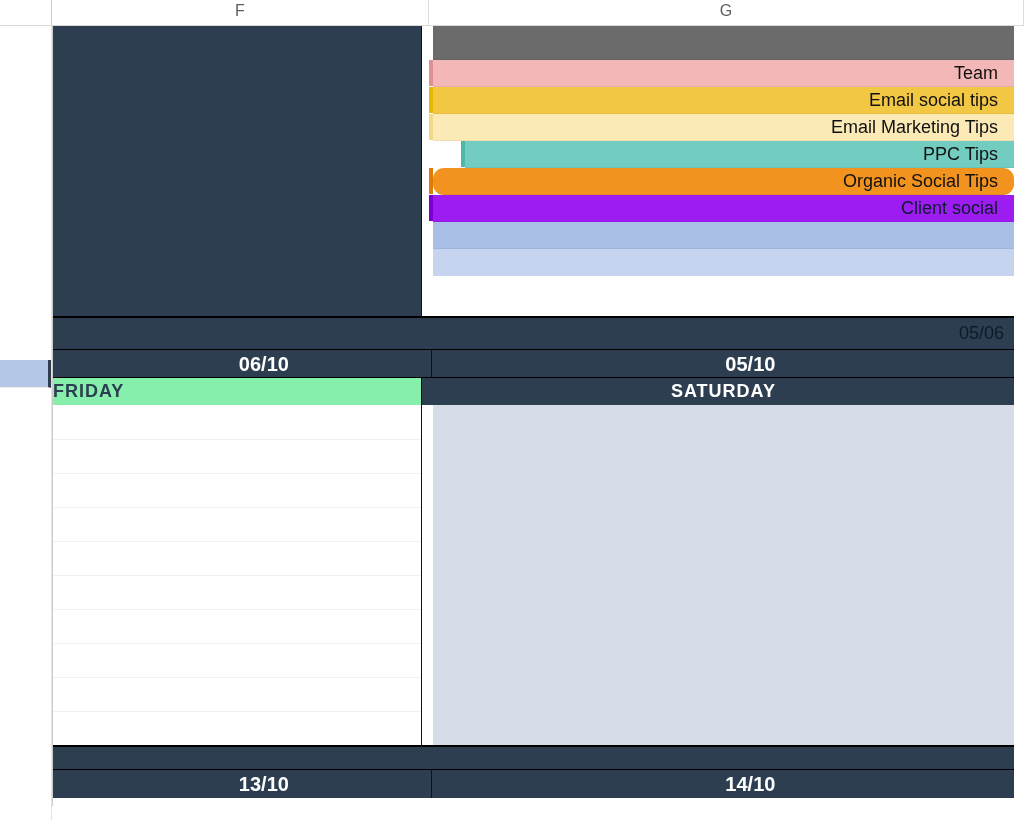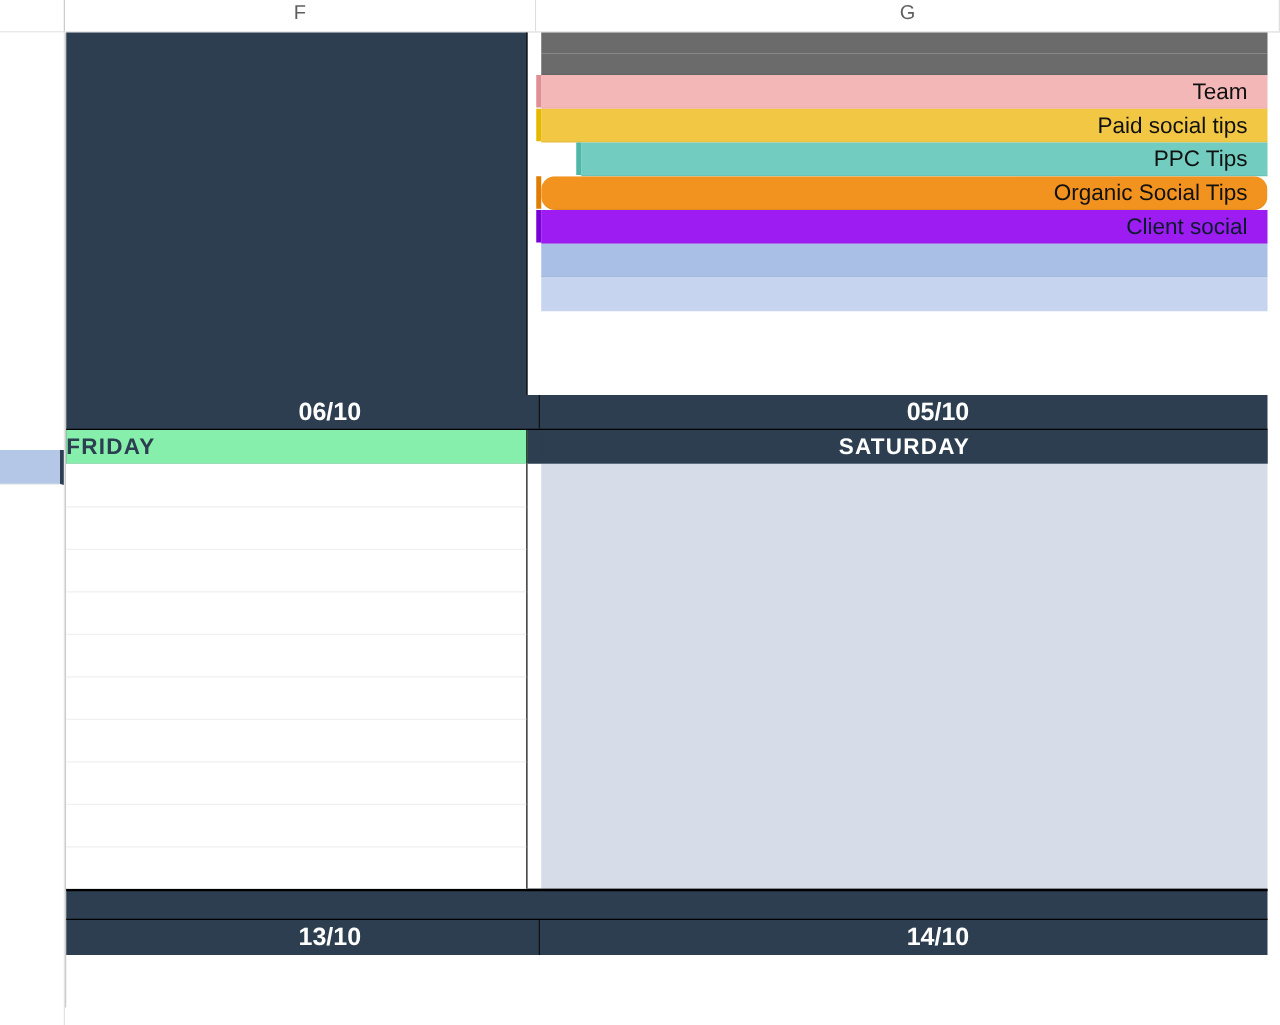--- a/index.html
+++ b/index.html
@@ -64,30 +64,34 @@
   </div>
 
   <div class="grid-area">
 
     <div class="legend-block split">
       <div class="col-f legend-left"></div>
       <div class="col-g legend-right">
         <div class="legend-row" id="lr0" style="background: rgb(107, 107, 107); color: rgb(17, 17, 17); height: 17px; border-bottom: none;"><span></span></div>
         <div class="legend-row" id="lr1" style="background: rgb(107, 107, 107); color: rgb(17, 17, 17); height: 17px;"><span></span></div>
         <div class="legend-row" id="lr2" style="background: rgb(244, 183, 183); color: rgb(17, 17, 17);"><span class="accent" id="la2" style="background: rgb(224, 143, 149);"></span><span>Team</span></div>
-        <div class="legend-row" id="lr4" style="background: rgb(242, 199, 68); color: rgb(17, 17, 17);"><span class="accent" id="la4" style="background: rgb(230, 184, 0);"></span><span>Paid social tips</span></div>
+        <div class="legend-row" id="lr4" style="background: rgb(242, 199, 68); color: rgb(17, 17, 17);"><span class="accent" id="la4" style="background: rgb(230, 184, 0);"></span><span>Email social tips</span></div>
+        <div class="legend-row" id="lr5" style="background: rgb(251, 234, 182); color: rgb(17, 17, 17);"><span class="accent" id="la5" style="background: rgb(242, 217, 138);"></span><span>Email Marketing Tips</span></div>
         <div class="legend-row" id="lr6" style="background: rgb(114, 205, 192); color: rgb(17, 17, 17); margin-left: 32px;"><span class="accent" id="la6" style="background: rgb(79, 183, 168);"></span><span>PPC Tips</span></div>
         <div class="legend-row" id="lr7" style="background: rgb(242, 147, 31); color: rgb(17, 17, 17); border-radius: 11px;"><span class="accent" id="la7" style="background: rgb(224, 124, 0);"></span><span>Organic Social Tips</span></div>
         <div class="legend-row" id="lr8" style="background: rgb(157, 28, 242); color: rgb(11, 27, 43);"><span class="accent" id="la8" style="background: rgb(122, 0, 214);"></span><span>Client social</span></div>
         <div class="legend-row" id="lr9" style="background: rgb(169, 191, 230); color: rgb(17, 17, 17);"><span></span></div>
         <div class="legend-row" id="lr10" style="border-bottom: none; background: rgb(198, 212, 239); color: rgb(17, 17, 17);"><span></span></div>
         <div class="legend-bottom-pad"></div>
       </div>
     </div>
 
+    <div class="sep-row">
+      <span>05/06</span>
+    </div>
 
     <div class="date-row split">
       <div class="col-f date-cell">06/10</div>
       <div class="col-g date-cell">05/10</div>
     </div>
 
     <div class="day-row split">
       <div class="col-f day-cell-f">FRIDAY</div>
       <div class="col-g day-cell-g">SATURDAY</div>
     </div>

